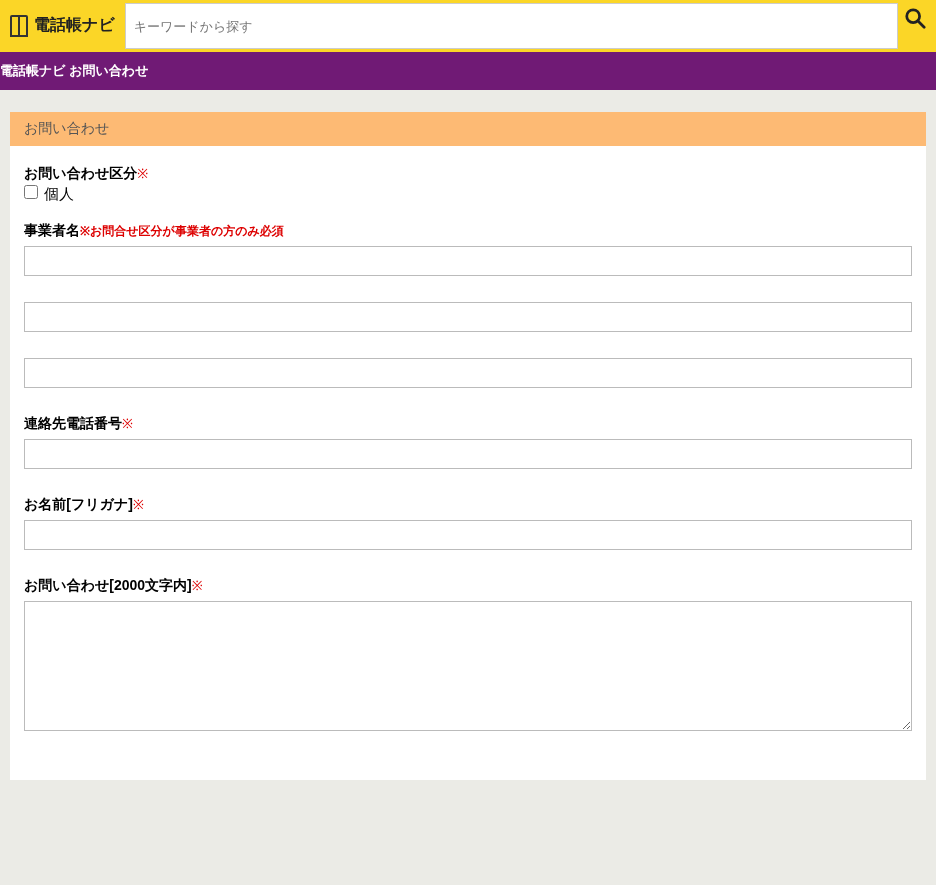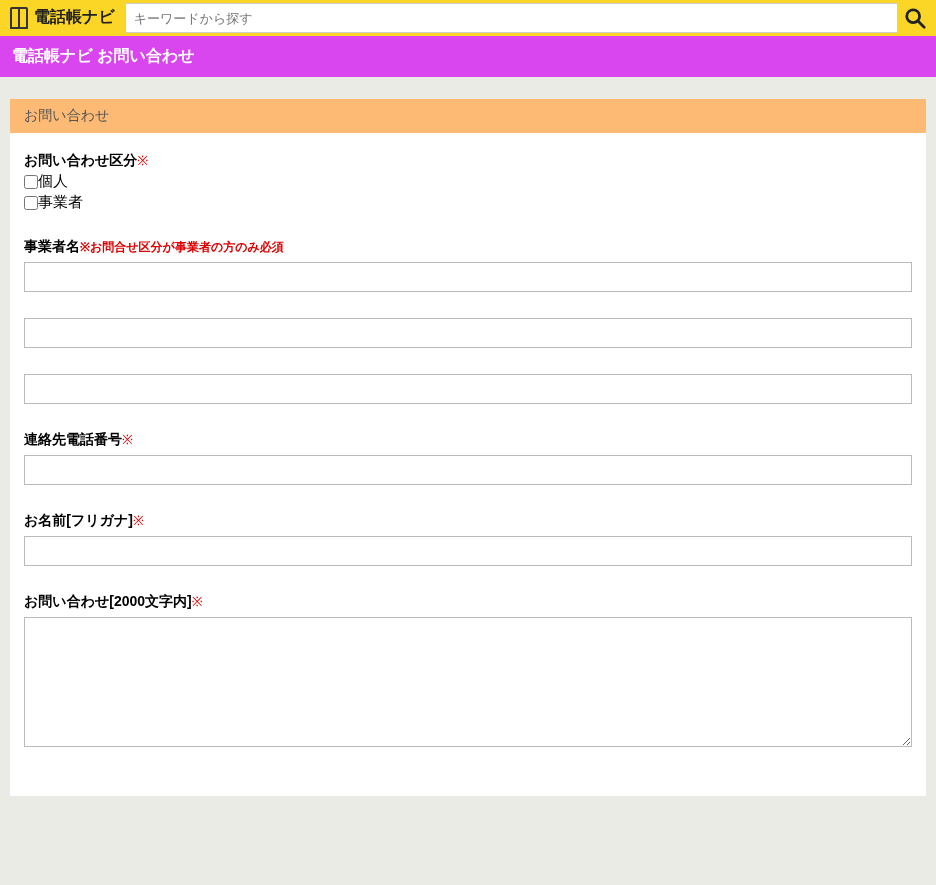--- a/index.html
+++ b/index.html
@@ -4,40 +4,40 @@
   <style>
     * { box-sizing: border-box; margin: 0; padding: 0; }
     body { font-family: "Hiragino Kaku Gothic ProN", "Meiryo", sans-serif; font-size: 14px; background: #ebebe6; width: 936px; }
     
     .top-bar { background: #fbd627; display: flex; align-items: center; padding: 3px 0; }
     .logo-area { display: flex; align-items: flex-start; padding: 0 10px; }
     .logo-icon { width: 18px; height: 22px; border: 2px solid #333; border-radius: 2px 2px 0 0; position: relative; margin-right: 6px; }
     .logo-icon::before { content: ""; position: absolute; left: 50%; top: 0; bottom: 0; width: 2px; background: #333; transform: translateX(-50%); }
     .logo-text { font-weight: bold; font-size: 16px; color: #222; }
     .search-form { flex: 1; display: flex; padding-right: 4px; }
-    .search-input { flex: 1; height: 30px; border: 1px solid #ccc; padding: 3px 8px; font-size: 13px; }
+    .search-input { flex: 1; height: 46px; border: 1px solid #ccc; padding: 3px 8px; font-size: 13px; }
     .search-btn { width: 34px; height: 30px; background: #fbd627; border: none; cursor: pointer; display:flex; align-items:center; justify-content:center; }
     .search-btn svg { width: 22px; height: 22px; }
     
-    .title-bar { background: #d946ef; color: #fff; font-weight: bold; font-size: 16px; padding: 10px 12px; }
+    .title-bar { background: #701a75; color: #fff; font-weight: bold; font-size: 13px; padding: 10px 0; }
     
     .wrap { padding: 22px 10px 10px 10px; }
     .section-header { background: #fdba74; color: #555; padding: 8px 14px; font-size: 14px; }
     
     .form-area { background: #fff; padding: 18px 14px 20px 14px; }
     .field { margin-bottom: 26px; }
     .field-label { font-weight: bold; font-size: 14px; margin-bottom: 6px; }
     .req { color: #d00; font-size: 13px; font-weight: normal; }
     .note { color: #d00; font-size: 12px; font-weight: bold; }
     .text-input { width: 100%; height: 30px; border: 1px solid #bbb; padding: 0 6px; font-size: 14px; }
     .textarea { width: 100%; height: 130px; border: 1px solid #bbb; padding: 6px; font-size: 14px; resize: both; }
-    .cb-row { display: flex; align-items: center; gap: 0; margin-top: 2px; }
+    .cb-row { display: flex; align-items: flex-start; gap: 6px; margin-top: 2px; }
     .cb-row input { width: 14px; height: 14px; }
     .cb-row label { font-size: 15px; }
-    .cb-group { margin-bottom: 26px; }
+    .cb-group { margin-bottom: 18px; }
     .cb-group .field-label { margin-bottom: 2px; }
   </style>
 </head>
 <body>
 
 <div class="top-bar">
   <div class="logo-area">
     <span class="logo-icon"></span>
     <span class="logo-text">電話帳ナビ</span>
   </div>
@@ -57,24 +57,20 @@
 <div class="wrap">
   <div class="section-header">お問い合わせ</div>
 
   <div class="form-area">
 
     <div class="cb-group">
       <div class="field-label"><span>お問い合わせ区分</span><span class="req">※</span></div>
       <div class="cb-row">
         <input type="checkbox" id="cb1" style="">
         <label for="cb1">個人</label>
-      </div>
-      <div class="cb-row">
-        <input type="checkbox" id="cb2" style="">
-        <label for="cb2">事業者</label>
       </div>
     </div>
 
     <div class="field">
       <div class="field-label"><span>事業者名</span><span class="note">※お問合せ区分が事業者の方のみ必須</span></div>
       <input class="text-input" type="text" value="" style="">
     </div>
 
     <div class="field">
       <input class="text-input" type="text" value="" style="">

